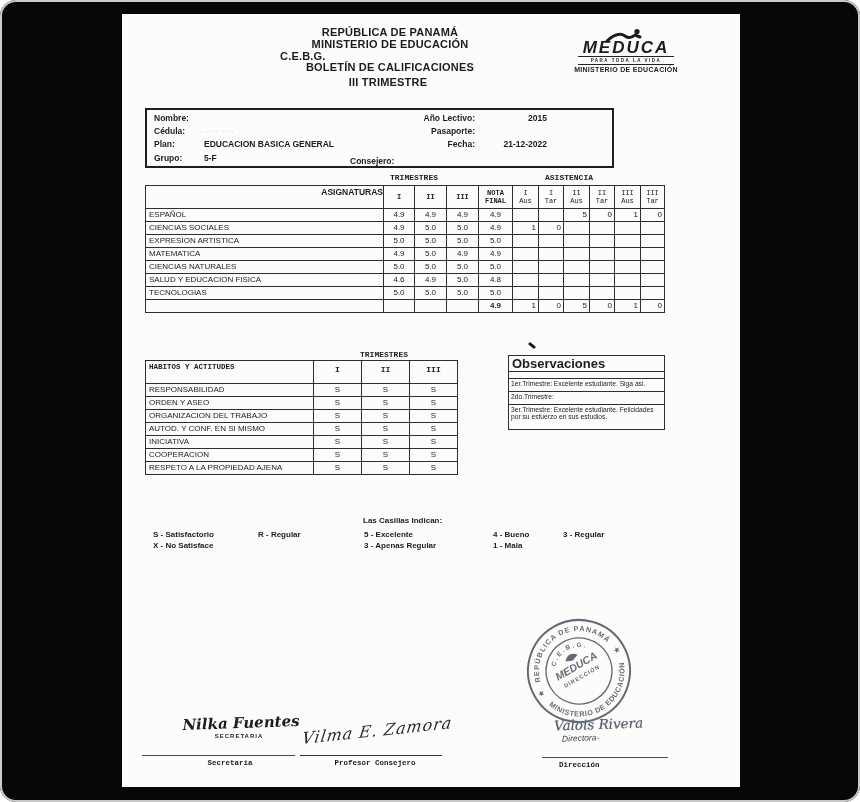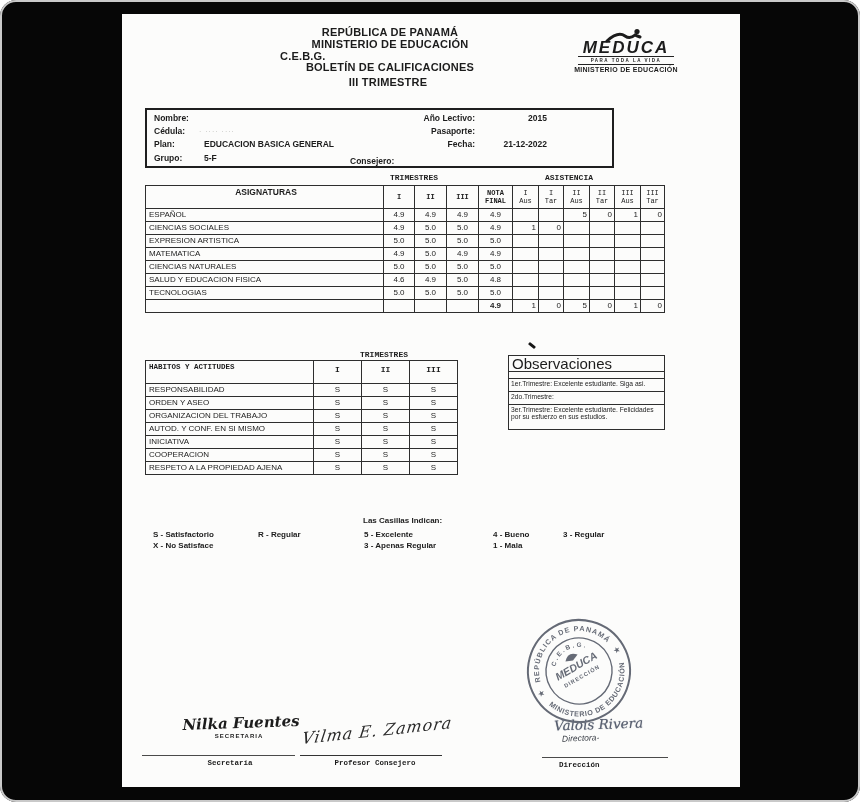--- a/index.html
+++ b/index.html
@@ -22,21 +22,21 @@
   .info{border:2px solid #1f1f1f;width:469px;height:60px}
   .lab{font-weight:bold;font-size:8.5px}
   .val{font-weight:bold;font-size:8.5px}
   .redacted{color:#c7c7c3;font-size:7px;letter-spacing:1px}
 
   
   table{border-collapse:collapse;table-layout:fixed}
   .gt{width:519px}
   .gt td,.gt th{border:1px solid #2e2e2e;overflow:hidden;white-space:nowrap;font-size:8px;vertical-align:middle}
   .gt thead th{font-family:"Liberation Mono","DejaVu Sans Mono",monospace;font-size:7px;line-height:8.5px;height:23px;font-weight:bold;text-align:center;vertical-align:middle}
-  .gt thead th.c-subj{font-family:"Liberation Sans",sans-serif;font-size:8.5px;text-align:center;padding-left:3px;vertical-align:top;padding-top:2px}
+  .gt thead th.c-subj{font-family:"Liberation Sans",sans-serif;font-size:8.5px;text-align:right;padding-left:3px;vertical-align:top;padding-top:2px}
   .gt thead th.att-h{font-weight:normal}
   .gt thead span{display:block}
   .gt tbody td{height:13px;line-height:12px}
   .gt td.sub{text-align:left;padding-left:3px}
   .gt td.num{text-align:center}
   .gt td.att{text-align:right;padding-right:2px}
   .gt td.bold{font-weight:bold}
 
   .ht{width:312px}
   .ht td,.ht th{border:1px solid #2e2e2e;overflow:hidden;white-space:nowrap;font-size:8px}
@@ -44,21 +44,21 @@
   .ht thead th.c-name{font-size:7.5px;text-align:left;vertical-align:top;padding:2px 0 0 3px}
   .ht thead th.c-t{font-size:8px;text-align:center;vertical-align:top;padding-top:4px}
   .ht tbody td{height:13px;line-height:12px}
   .ht td.name{text-align:left;padding-left:3px}
   .ht td.s{text-align:center}
 
   .grp-label{font-family:"Liberation Mono","DejaVu Sans Mono",monospace;font-weight:bold;font-size:8px}
 
   
   .obs{width:157px;border:1px solid #2e2e2e;font-size:6.7px}
-  .obs-title{font-weight:normal;font-size:15px;height:16px;line-height:15px;padding-left:3px;border-bottom:1px solid #2e2e2e}
+  .obs-title{font-weight:bold;font-size:13px;height:16px;line-height:15px;padding-left:3px;border-bottom:1px solid #2e2e2e}
   .obs-gap{height:6px}
   .obs-row{padding:1px 2px 1px 2px;border-top:1px solid #2e2e2e}
   .obs-row.r1,.obs-row.r2{height:13px;white-space:nowrap;overflow:hidden}
   .obs-row.r3{height:25px}
 
   
   .lg{font-family:Liberation Sans, sans-serif;font-weight:bold;font-size:8px;white-space:nowrap}
 
   
   .sig-line{border-top:1px solid #4a4a4a;height:1px}

